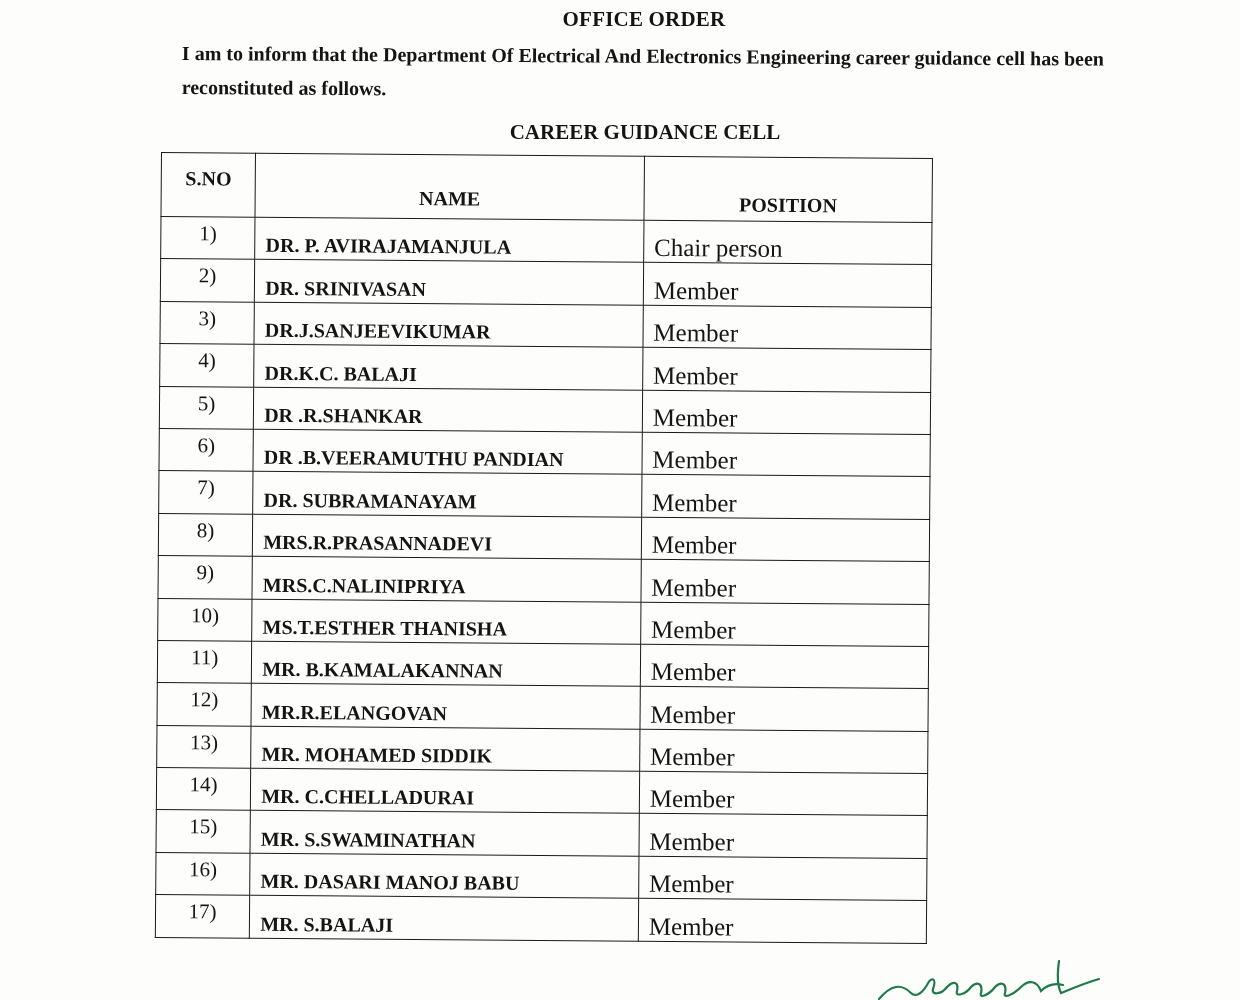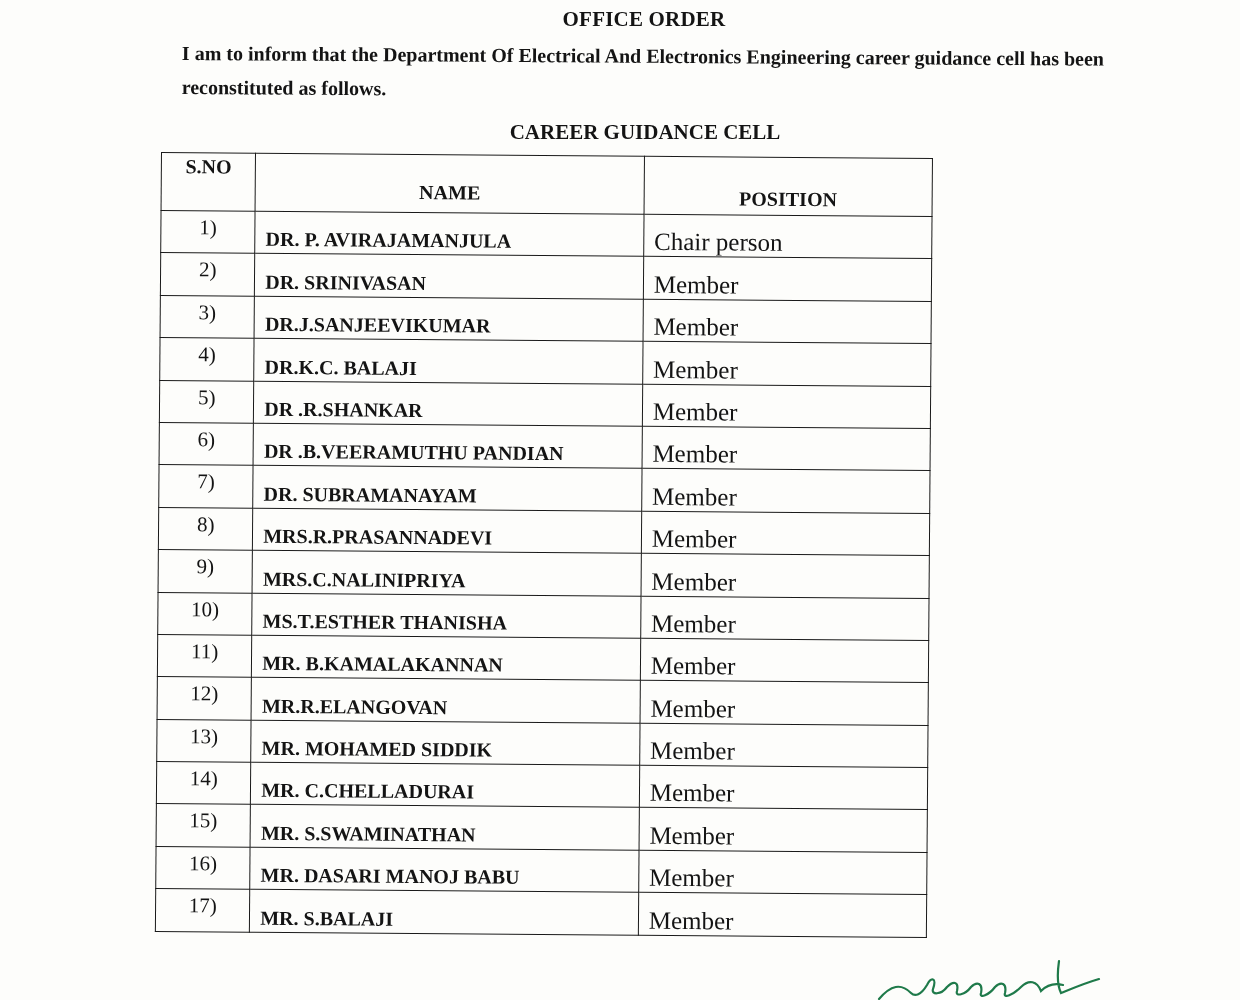--- a/index.html
+++ b/index.html
@@ -35,21 +35,21 @@
     width: 772px;
   }
   td, th {
     border: 1.6px solid #1a1a1a;
     padding: 0;
     height: 37.4px;
     vertical-align: bottom;
   }
   th { height: 49px; font-weight: bold; font-size: 20px; }
   .c-sno { width: 96px; text-align: center; font-size: 21px; vertical-align: top; padding-top: 4px; }
-  th.c-sno { vertical-align: top; padding-top: 2px; font-size: 20px; }
+  th.c-sno { vertical-align: top; padding-top: 14px; font-size: 20px; }
   .c-name { width: 386px; text-align: left; padding-left: 10px; font-weight: bold; font-size: 20px; padding-bottom: 2px; }
   th.c-name { text-align: center; padding-left: 0; padding-bottom: 8px; vertical-align: bottom; }
   .c-pos { width: 288px; text-align: left; padding-left: 10px; font-size: 25px; padding-bottom: 0; }
   th.c-pos { text-align: center; padding-left: 0; font-size: 20px; vertical-align: bottom; padding-bottom: 4px; }
   .signature { position: absolute; left: 855px; top: 955px; width: 240px; height: 45px; }
 </style>
 </head>
 <body>
 
 <div class="page">

